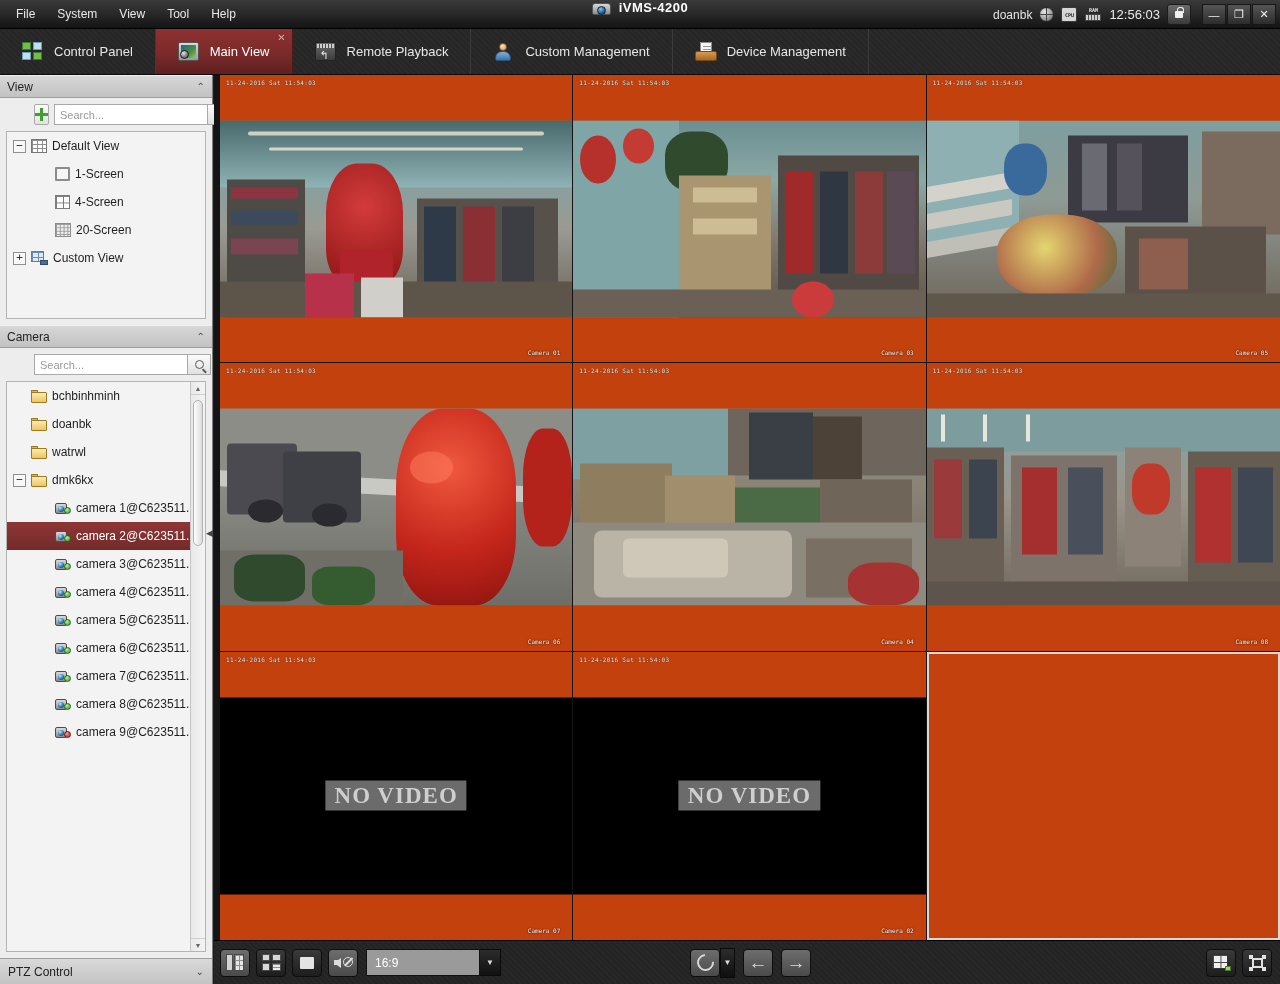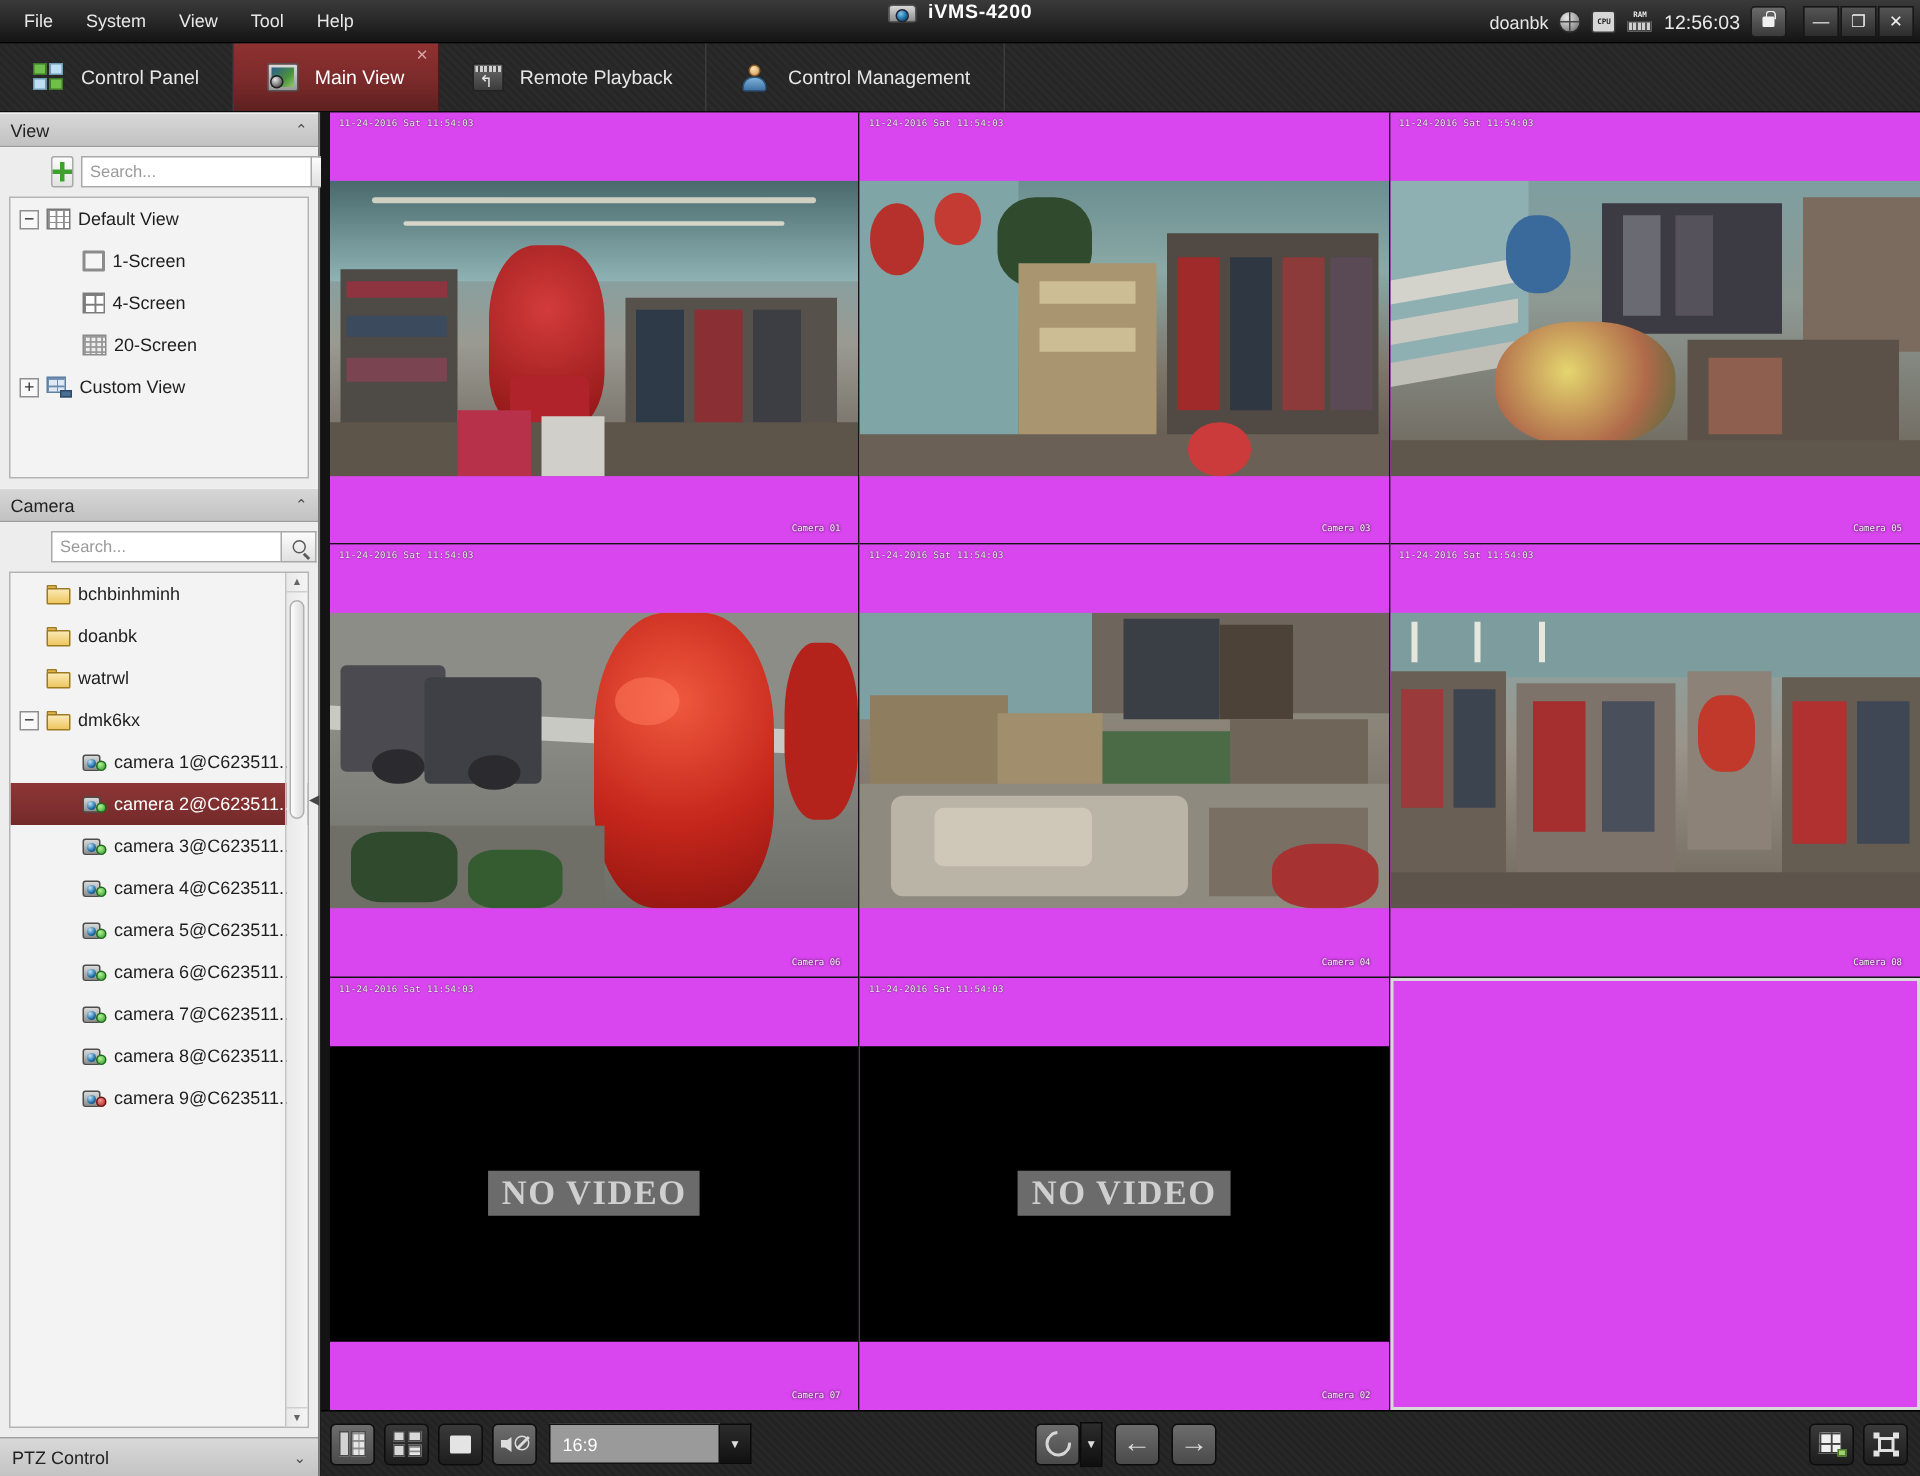--- a/index.html
+++ b/index.html
@@ -180,21 +180,21 @@
     padding:0 8px; flex:0 0 auto; }
   .ptzbar .ttl{ font-size:12px; color:#222; }
 
   .vsplit{ position:absolute; left:205px; top:515px; width:9px; height:35px;
     display:flex; align-items:center; justify-content:center; color:#444; font-size:9px; }
 
   
   .videoarea{ position:absolute; left:214px; top:75px; width:1066px; height:865px; background:#141414; }
   .grid{ position:absolute; left:6px; top:0; width:1060px; height:865px;
     display:grid; grid-template-columns:repeat(3,1fr); grid-template-rows:repeat(3,1fr); }
-  .cell{ position:relative; background:#d946ef; border-right:1px solid #151515; border-bottom:1px solid #151515; overflow:hidden; }
+  .cell{ position:relative; background:#c2410c; border-right:1px solid #151515; border-bottom:1px solid #151515; overflow:hidden; }
   .cell:nth-child(3n){ border-right:none; }
   .cell:nth-child(n+7){ border-bottom:none; }
   .cell.selected{ border:2px solid #d9d9d9; }
   .vid{ position:absolute; left:0; right:0; top:50%; transform:translateY(-50%); height:197px; overflow:hidden; }
   .osd{ position:absolute; left:6px; top:4px; font-family:"DejaVu Sans Mono", monospace; font-size:6px;
     color:#f2f2f2; letter-spacing:.3px; text-shadow:0 0 1px #000; white-space:nowrap; z-index:5; }
   .camlbl{ position:absolute; right:12px; bottom:6px; font-family:"DejaVu Sans Mono", monospace; font-size:6px;
     color:#f0f0f0; text-shadow:0 0 2px #000; z-index:5; }
   .novideo{ position:absolute; left:0; right:0; top:50%; transform:translateY(-50%); height:197px; background:#000; }
   .novideo .txt{ position:absolute; left:50%; top:50%; transform:translate(-50%,-50%);
@@ -326,21 +326,30 @@
     </div>
     <span class="t">Remote Playback</span>
   </div>
   <div class="navtab">
     <div class="navico">
       <div class="ico-account">
           <div class="hd"></div>
           <div class="bd"></div>
         </div>
     </div>
-    <span class="t">Control Management</span>
+    <span class="t">Custom Management</span>
+  </div>
+  <div class="navtab">
+    <div class="navico">
+      <div class="ico-device">
+          <div class="pap"></div>
+          <div class="tray"></div>
+        </div>
+    </div>
+    <span class="t">Device Management</span>
   </div>
 </div>
 
 <div class="leftpanel">
 
   <div class="grouphdr">
     <span class="ttl">View</span>
     <span class="chev">⌃</span>
   </div>
   <div class="searchrow">

